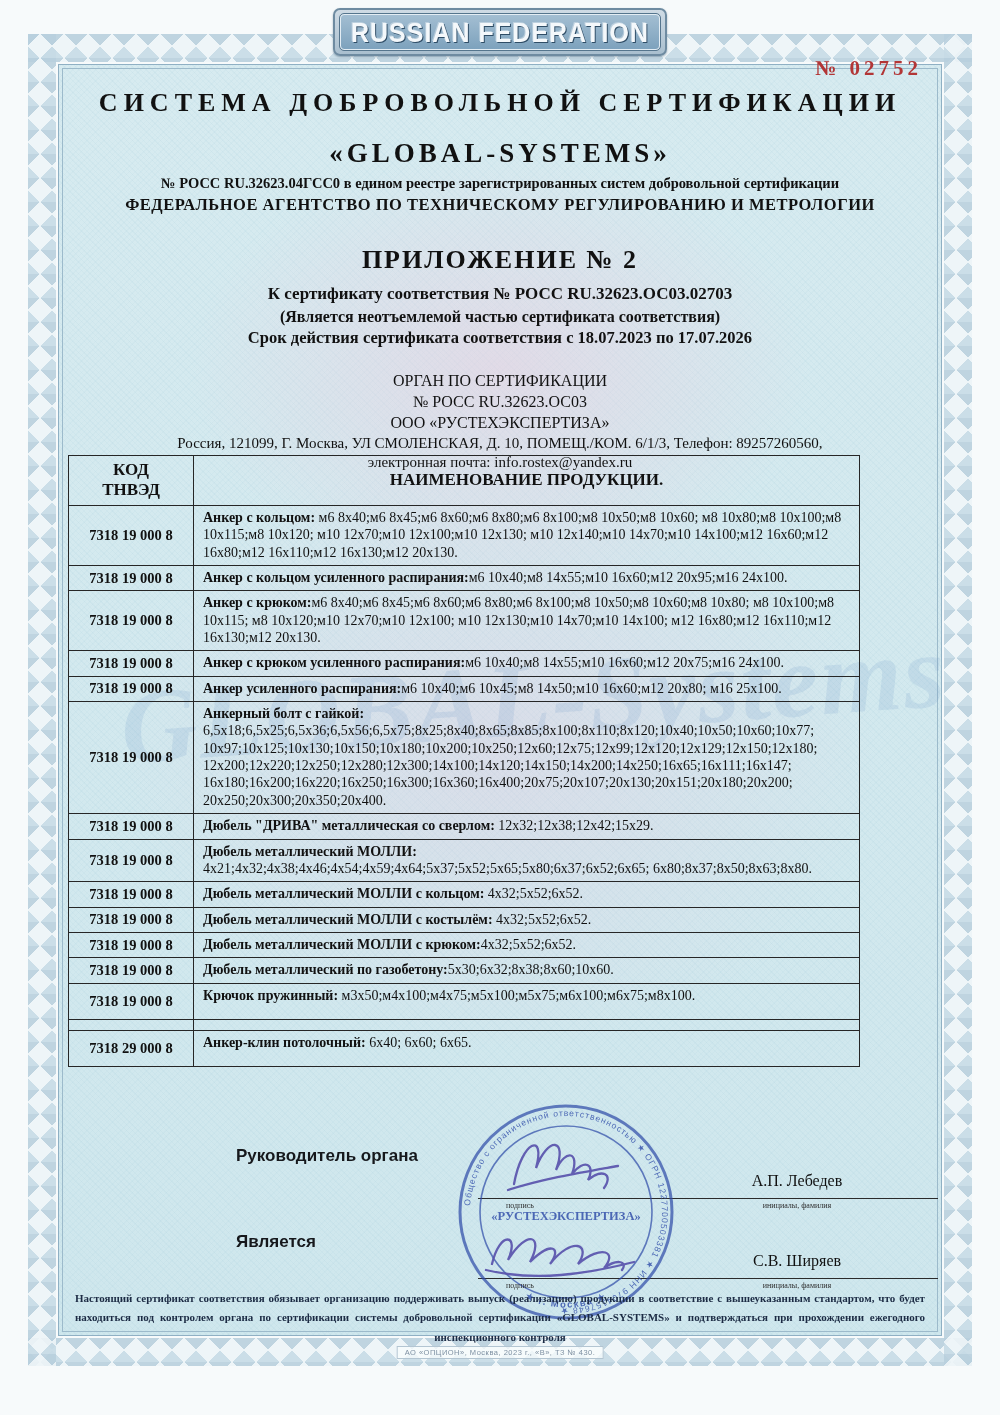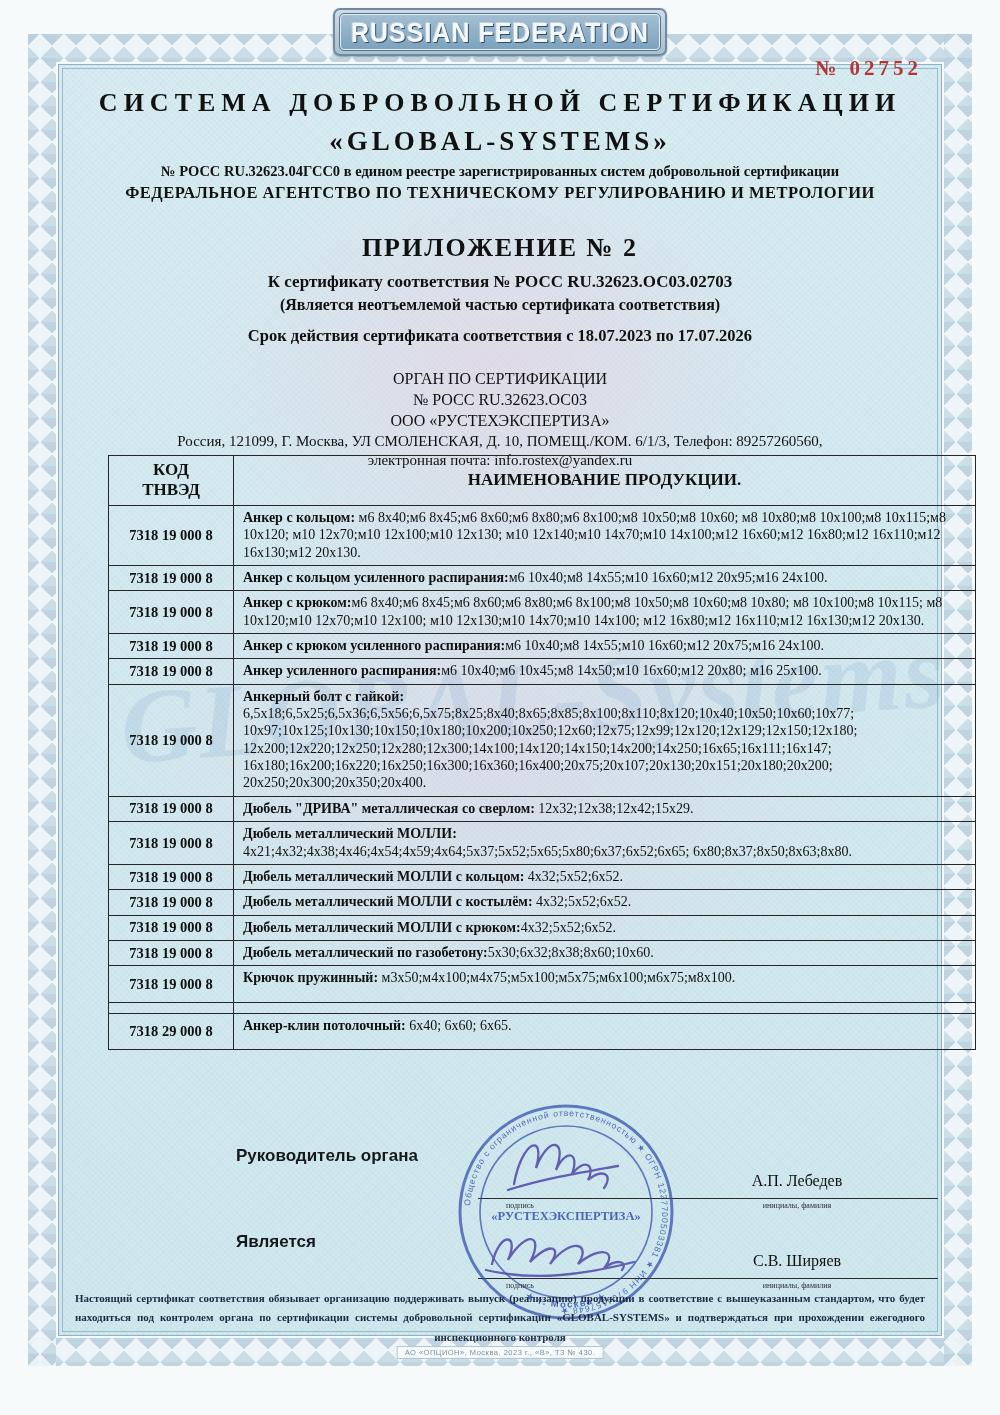--- a/index.html
+++ b/index.html
@@ -64,43 +64,43 @@
 
   
   .cert-no {
     position:absolute; right:78px; top:56px; z-index:4;
     font-size:21px; letter-spacing:4px; color:#b23636; font-weight:bold;
   }
 
   
   .head { position:absolute; left:72px; right:72px; top:88px; z-index:3; text-align:center; }
   .h-sys    { font-size:26px; font-weight:bold; letter-spacing:6px; }
-  .h-global { font-size:27px; font-weight:bold; letter-spacing:4px; margin-top:8px; }
+  .h-global { font-size:27px; font-weight:bold; letter-spacing:4px; margin-top:20px; }
   .h-reg    { font-size:14.5px; font-weight:bold; margin-top:6px; }
   .h-agency { font-size:16.5px; font-weight:bold; margin-top:3px; letter-spacing:.5px; }
   .h-appendix { font-size:26px; font-weight:bold; letter-spacing:2px; margin-top:30px; }
   .h-ref    { font-size:17px; font-weight:bold; margin-top:9px; }
   .h-note   { font-size:16px; font-weight:bold; margin-top:4px; }
-  .h-validity { font-size:16.5px; font-weight:bold; margin-top:12px; }
+  .h-validity { font-size:16.5px; font-weight:bold; margin-top:2px; }
   .h-org    { font-size:16px; margin-top:24px; }
   .h-orgno  { font-size:16px; margin-top:3px; }
   .h-orgname{ font-size:16px; margin-top:3px; }
   .h-addr   { font-size:15px; margin-top:3px; }
   .h-email  { font-size:15px; margin-top:2px; }
 
   
   .wm {
     position:absolute; left:120px; top:640px; width:780px; z-index:3;
     font-style:italic; font-weight:bold; font-size:105px; letter-spacing:2px;
     color:rgba(105,150,200,.16); transform:rotate(-4deg); pointer-events:none;
     white-space:nowrap;
   }
 
   
-  .tbl-wrap { position:absolute; left:68px; top:455px; width:868px; z-index:4;margin-left:40px; }
+  .tbl-wrap { position:absolute; left:68px; top:455px; width:792px; z-index:4; }
   table { border-collapse:collapse; width:100%; }
   td, th { border:1px solid #262626; vertical-align:middle; }
   th.code-h { width:125px; font-size:17px; font-weight:bold; padding:4px 2px; line-height:1.2; }
   th.name-h { font-size:17px; font-weight:bold; padding:4px 6px; }
   td.code { width:125px; text-align:center; font-weight:bold; font-size:14.5px; white-space:nowrap; padding:2px 4px; }
   td.name { font-size:14px; line-height:1.24; padding:3px 0 4px 9px; }
   td.name .rt { font-weight:bold; }
   tr.block td.name .rt { display:block; }
   tr.pad-bottom td.name { padding-bottom:15px; }
   tr.spacer td { height:11px; padding:0; }

